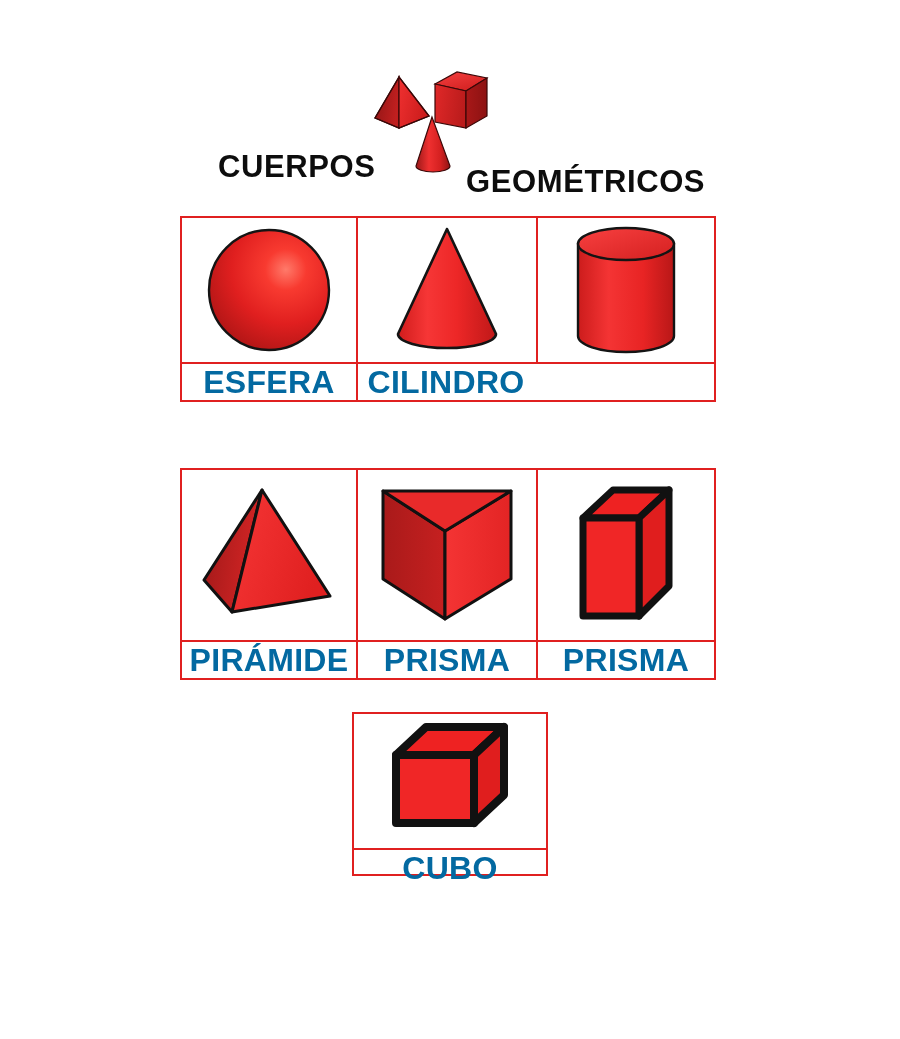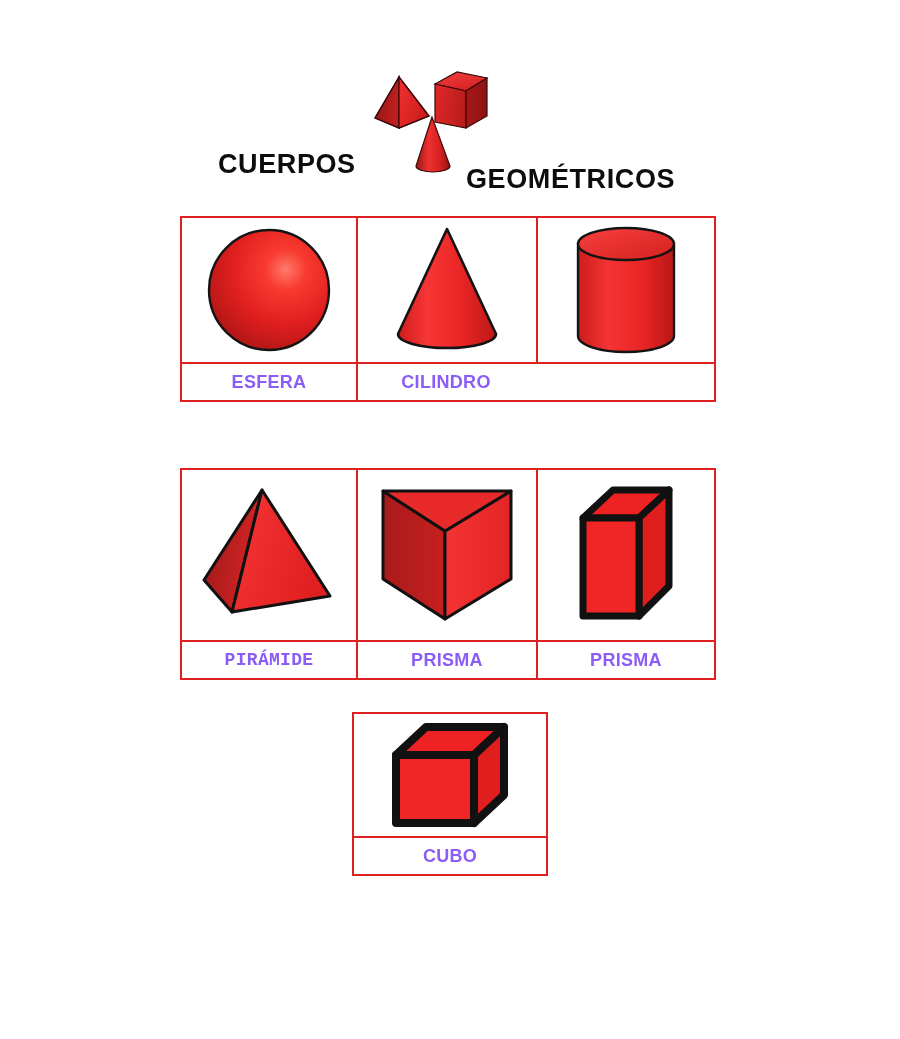--- a/index.html
+++ b/index.html
@@ -25,21 +25,21 @@
   }
   .header-icons {
     position: absolute;
     left: 362px;
     top: 10px;
     width: 128px;
     height: 118px;
   }
   .title-word {
     position: absolute;
-    font-size: 27px;
+    font-size: 31px;
     font-weight: bold;
     color: #0d0d0d;
     letter-spacing: 0.6px;
     white-space: nowrap;
   }
   .title-left  { left: 218px; top: 97px; }
   .title-right { left: 466px; top: 112px; }
 
   
   .shape-table {
@@ -66,47 +66,47 @@
     display: flex;
     box-sizing: border-box;
     border-top: 2px solid #e02020;
   }
   .label-cell {
     box-sizing: border-box;
     border-right: 2px solid #e02020;
     display: flex;
     align-items: center;
     justify-content: center;
-    font-size: 18px;
+    font-size: 32px;
     font-weight: bold;
-    color: #8b5cf6;
+    color: #0369a1;
     letter-spacing: 0.3px;
   }
   .label-cell:last-child { border-right: none; }
 
   
   #table-solids-round { left: 180px; top: 216px; width: 536px; height: 186px; }
   #table-solids-round .table-row-shapes { height: 144px; }
   #table-solids-round .label-strip { height: 38px; }
   #table-solids-round .c1, #table-solids-round .l1 { width: 176px; }
   #table-solids-round .c2, #table-solids-round .l2 { width: 180px; }
   #table-solids-round .c3, #table-solids-round .l3 { width: 176px; }
 
   
   #table-solids-poly { left: 180px; top: 468px; width: 536px; height: 212px; }
   #table-solids-poly .table-row-shapes { height: 170px; }
   #table-solids-poly .label-strip { height: 38px; }
-  #table-solids-poly .c1, #table-solids-poly .l1 { width: 176px; font-family: Liberation Mono, monospace; }
+  #table-solids-poly .c1, #table-solids-poly .l1 { width: 176px; }
   #table-solids-poly .c2, #table-solids-poly .l2 { width: 180px; }
   #table-solids-poly .c3, #table-solids-poly .l3 { width: 176px; }
 
   
   #table-solids-cube { left: 352px; top: 712px; width: 196px; height: 164px; }
   #table-solids-cube .table-row-shapes { height: 122px; }
-  #table-solids-cube .label-strip { height: 38px; }
+  #table-solids-cube .label-strip { height: 38px; margin-top: 12px; }
   #table-solids-cube .c1, #table-solids-cube .l1 { width: 192px; }
 
   svg { display: block; }
 </style>
 </head>
 <body>
 
 <div class="header">
 
   <div class="header-icons">

